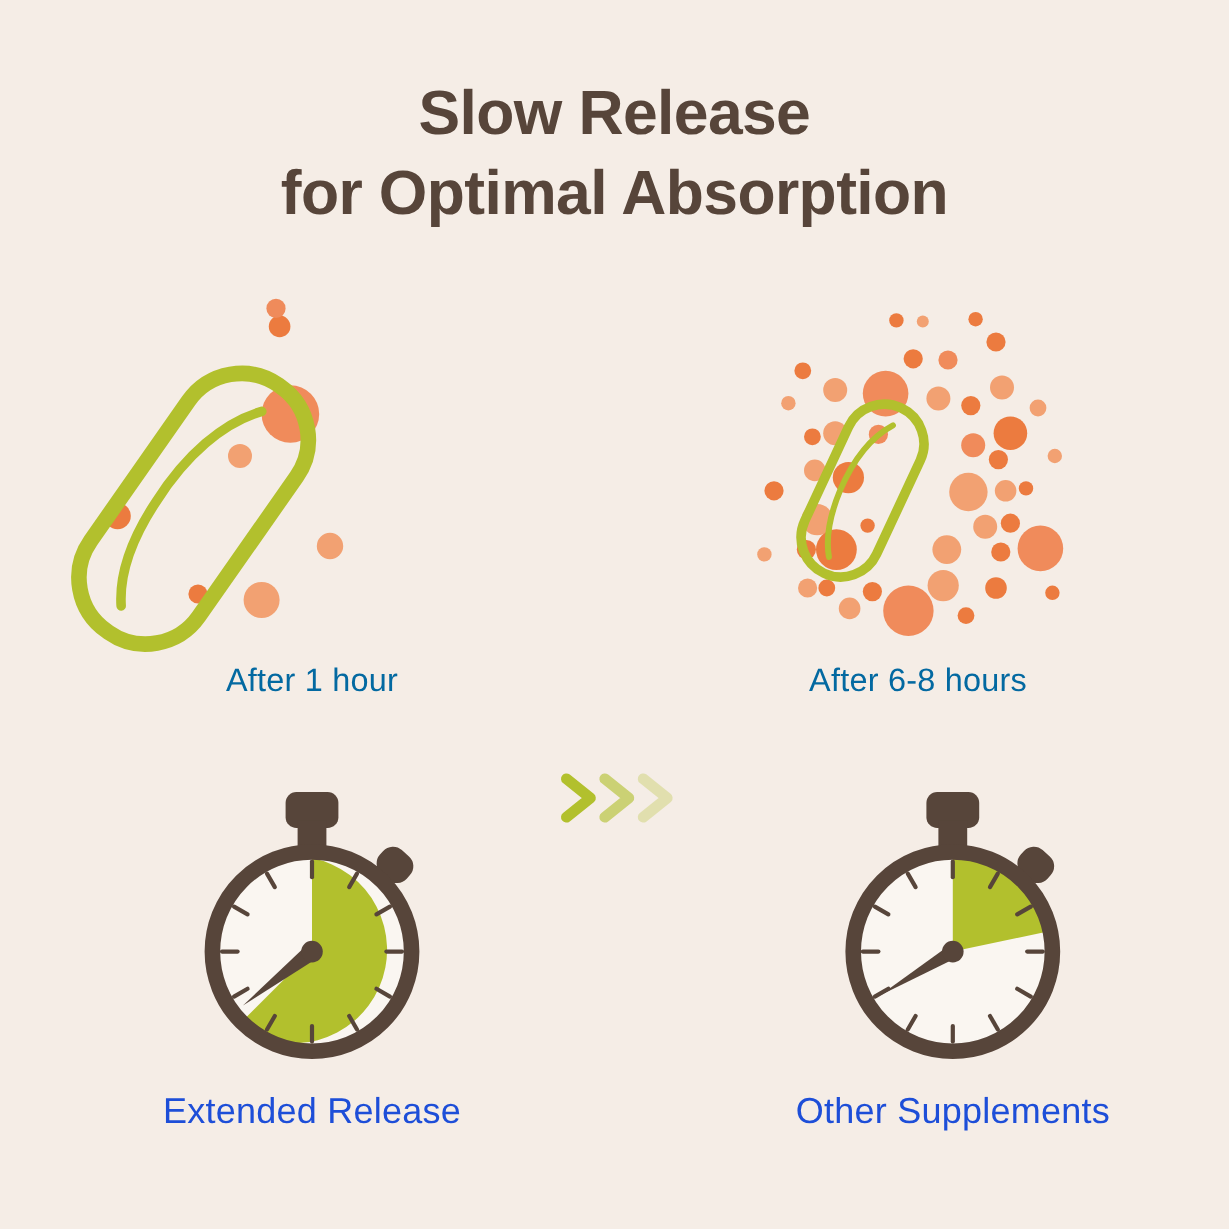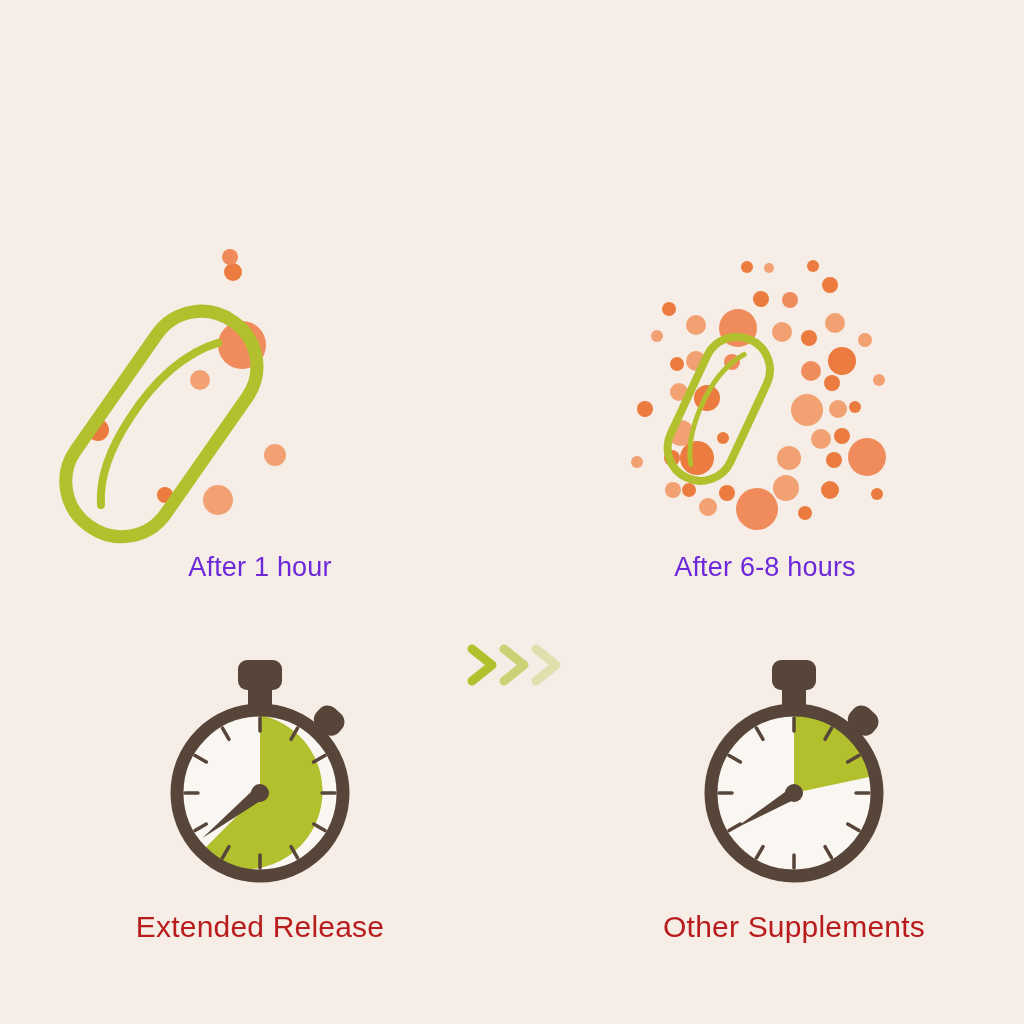--- a/index.html
+++ b/index.html
@@ -60,21 +60,21 @@
     top: 0;
     width: 380px;
     height: 290px;
   }
   .panel-caption {
     position: absolute;
     left: 0;
     top: 300px;
     width: 380px;
     text-align: center;
-    color: #6d28d9;
+    color: #0369a1;
     font-size: 27px;
     line-height: 34px;
     letter-spacing: 0.2px;
   }
 
   
   .chevrons {
     position: absolute;
     left: 462px;
     top: 385px;
@@ -105,33 +105,37 @@
     top: 0;
     width: 200px;
     height: 230px;
   }
   .watch-caption {
     position: absolute;
     left: 0;
     top: 248px;
     width: 380px;
     text-align: center;
-    color: #b91c1c;
+    color: #1d4ed8;
     font-size: 30px;
     line-height: 38px;
     letter-spacing: 0.2px;
   }
 
   svg { display: block; overflow: visible; }
 </style>
 </head>
 <body>
 
 <div class="poster">
 
+  <div class="title-block">
+    <span class="title-line">Slow Release</span>
+    <span class="title-line">for Optimal Absorption</span>
+  </div>
 
   <div class="capsule-row">
 
     <div class="capsule-panel left">
       <div class="panel-art">
         <svg width="380" height="290" viewBox="0 0 380 290">
           <g>
             <circle cx="172" cy="95" r="24" fill="#F08B5B"></circle>
             <circle cx="163" cy="22" r="9" fill="#EC7B3F"></circle>
             <circle cx="130" cy="130" r="10" fill="#F2A172"></circle>

